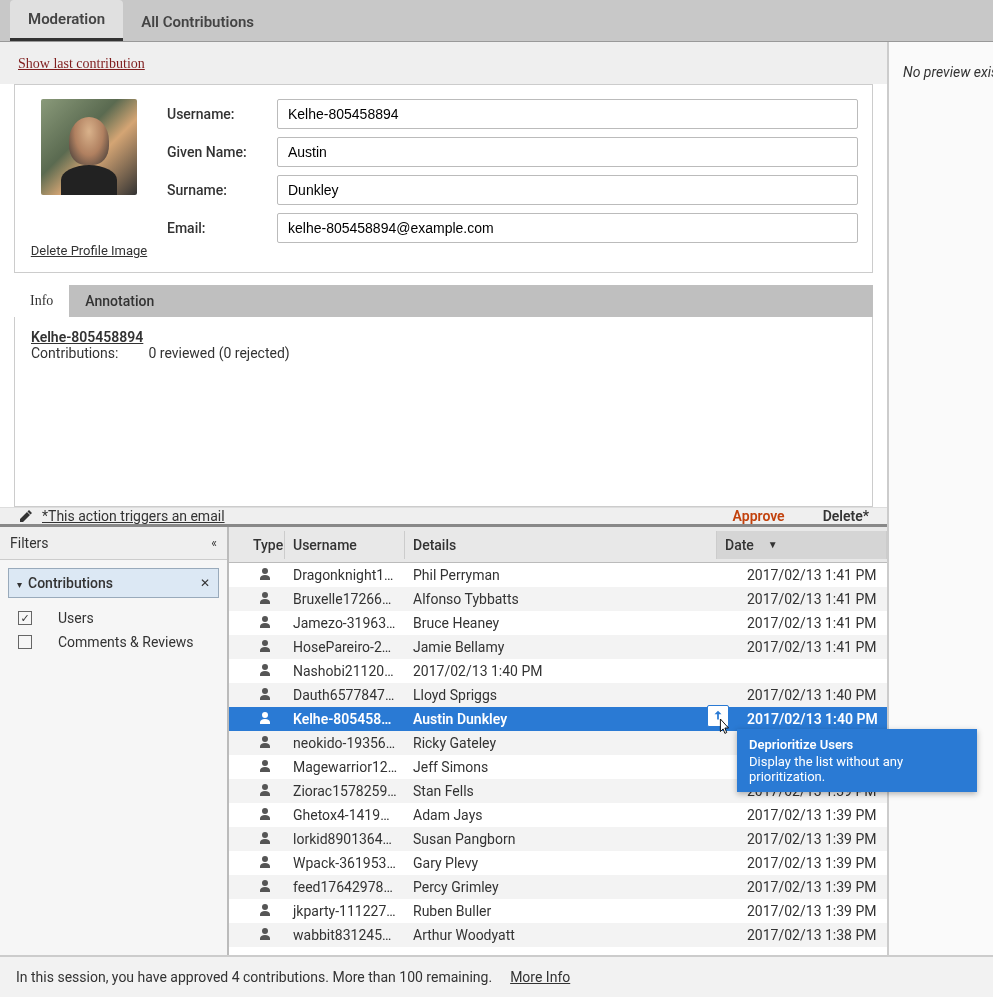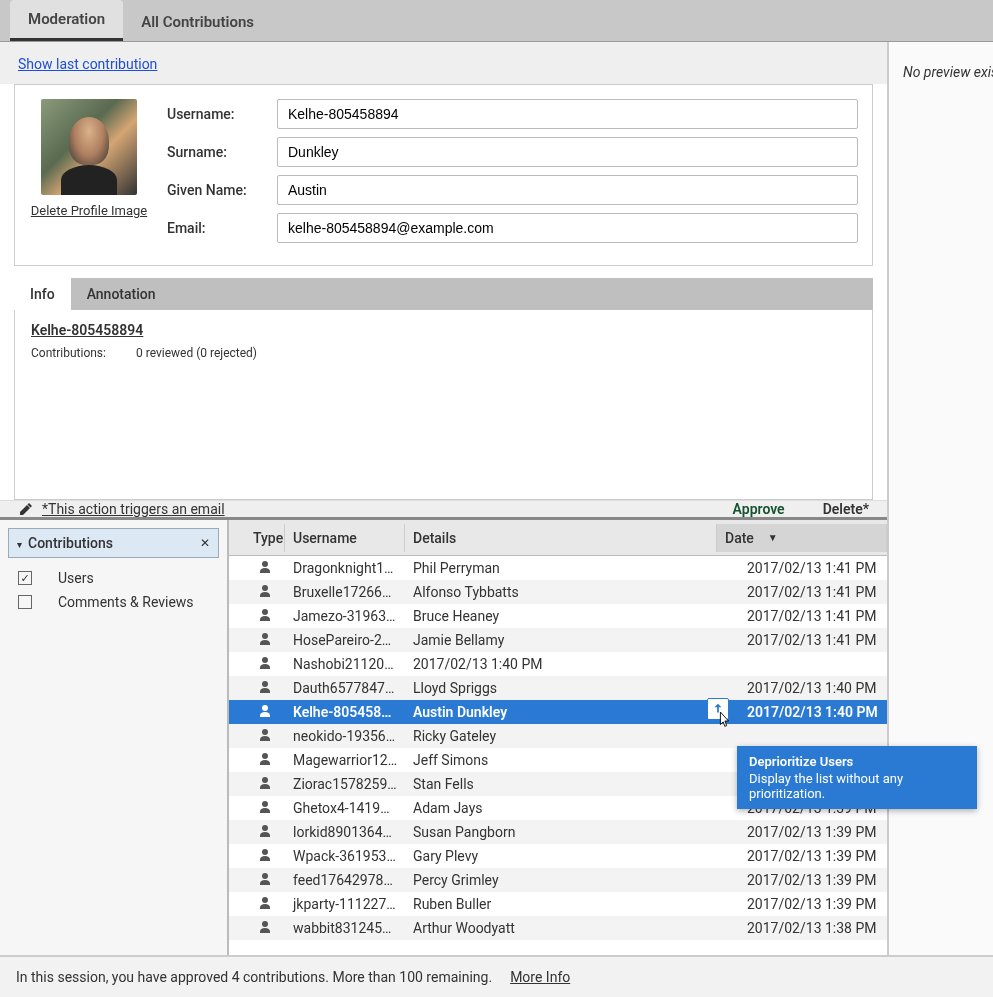--- a/index.html
+++ b/index.html
@@ -5,44 +5,44 @@
 * { box-sizing: border-box; margin: 0; padding: 0; }
 body { font-family: -apple-system, BlinkMacSystemFont, "Segoe UI", Roboto, Arial, sans-serif; font-size: 14px; color: #333; background: #fff; overflow: hidden; }
 .app { width: 993px; height: 997px; display: flex; flex-direction: column; }
 .tabs-bar { background: #c8c8c8; border-bottom: 1px solid #999; height: 42px; display: flex; align-items: flex-end; padding: 0 18px 0 10px; }
 .tab { padding: 10px 18px; font-size: 15px; font-weight: 600; color: #444; cursor: pointer; }
 .tab.active { background: #e0e0e0; border-radius: 4px 4px 0 0; border-bottom: 3px solid #333; }
 .main-row { flex: 1; display: flex; min-height: 0; }
 .main-col { display: flex; flex-direction: column; width: 889px; border-right: 2px solid #ccc; }
 .preview-col { flex: 1; background: #fafafa; padding-top: 22px; white-space: nowrap; font-style: italic; font-size: 14px; color: #333; overflow: hidden; padding-left: 14px;}
 .profile-header { background: #efefef; padding: 14px 18px 12px 18px; display: flex; justify-content: space-between; align-items: center; font-size: 14px; }
-.profile-header .link { color: #1d4ed8; text-decoration: underline; cursor: pointer; }
+.profile-header .link { color: #7f1d1d; text-decoration: underline; cursor: pointer; font-family: Liberation Serif, serif; }
 .profile-header .status { color: #444; }
 .profile-header .date { color: #444; margin-left: 30px; }
 .profile-box { margin: 0 14px 12px 14px; border: 1px solid #ccc; background: #fff; padding: 14px; display: flex; gap: 18px; }
-.avatar-col { display: flex; flex-direction: column; align-items: center; width: 120px; }
+.avatar-col { display: flex; flex-direction: column; align-items: center; width: 120px; gap: 40px; }
 .avatar { width: 96px; height: 96px; background: linear-gradient(135deg, #8a9a7a 0%, #5a6a50 40%, #d4a574 60%, #333 100%); border-radius: 2px; position: relative; overflow: hidden; }
 .avatar::before { content:''; position:absolute; left:28px; top:18px; width:40px; height:48px; background: radial-gradient(ellipse at 50% 30%, #d9b28b 0%, #b08060 50%, #333 100%); border-radius: 50% 50% 40% 40%; }
 .avatar::after { content:''; position:absolute; left:20px; bottom:0; width:56px; height:30px; background:#222; border-radius:50% 50% 0 0; }
 .delete-link { color: #333; text-decoration: underline; font-size: 13px; margin-top: 8px; cursor: pointer; }
 .fields-col { flex: 1; }
 .field-row { display: flex; align-items: center; margin-bottom: 8px; }
 .field-row label { width: 110px; font-size: 14px; color: #333; font-weight: 500; }
 .field-row input { flex: 1; padding: 6px 10px; border: 1px solid #bbb; border-radius: 2px; font-size: 14px; }
 .sub-tabs { display: flex; background: #bfbfbf; margin: 0 14px; }
 .sub-tab { padding: 8px 16px; font-size: 14px; font-weight: 500; cursor: pointer; }
-.sub-tab.active { background: #fff; }
+.sub-tab.active { background: #fff; font-family: Liberation Serif, serif; }
 .info-panel { background: #fff; margin: 0 14px; border: 1px solid #ccc; border-top: none; padding: 12px 16px; height: 190px; }
 .info-panel .uname { text-decoration: underline; font-weight: 600; color: #333; }
-.info-panel .contrib { margin-top: 8px; display: flex; gap: 30px; font-size: 12px; }
+.info-panel .contrib { display: flex; gap: 30px; font-size: 14px; }
 .action-bar { margin: 0; padding: 0 18px; background: #efefef; border-top: 1px solid #ddd; display: flex; align-items: center; gap: 8px; }
 .action-bar .pencil { width: 16px; height: 16px; }
 .action-bar .email-note { text-decoration: underline; color: #333; font-size: 14px; }
 .action-bar .spacer { flex: 1; }
-.action-bar .approve { color: #14532d; font-weight: 600; cursor: pointer; }
+.action-bar .approve { color: #c2410c; font-weight: 600; cursor: pointer; }
 .action-bar .delete { color: #333; font-weight: 600; margin-left: 30px; cursor: pointer; }
 .content-row { flex: 1; display: flex; border-top: 3px solid #888; min-height: 0; }
 .filters-col { width: 229px; background: #f6f6f6; border-right: 2px solid #bbb; }
 .filters-hdr { display:flex; justify-content: space-between; padding: 8px 10px; font-size: 14px; background:#efefef; border-bottom:1px solid #ccc; align-items:center;}
 .filters-hdr .collapse { font-size:12px; cursor:pointer; }
 .filter-group-hdr { margin:8px; background:#dce8f4; border:1px solid #9ab; padding:6px 8px; display:flex; align-items:center; justify-content:space-between; font-weight:500; font-size:14px; }
 .filter-group-hdr .tri { font-size:10px; margin-right:6px;}
 .filter-items { margin:0 12px; }
 .filter-item { display:flex; align-items:center; gap:26px; padding:4px 6px; }
 .filter-item .cb { width:14px; height:14px; border:1.5px solid #666; display:inline-flex; align-items:center; justify-content:center; font-size:11px; line-height:1;}
@@ -64,21 +64,21 @@
 .row:nth-child(odd){ background:#fff; }
 .row:nth-child(even){ background:#f3f3f3; }
 .row.selected { background:#2a7ad4 !important; color:#fff; font-weight:600; }
 .row > div { padding:2px 8px; }
 .type-icon { display:inline-flex; width:16px; height:16px;}
 .type-icon svg { width:16px; height:16px; }
 .row.selected .type-icon svg path { fill:#fff; }
 .sort-icon { font-size:10px; }
 .depri-badge { position:absolute; width:22px; height:22px; background:#fff; border:1px solid #2a7ad4; border-radius:2px; display:flex; align-items:center; justify-content:center; font-size:12px; color:#2a7ad4; }
 .cursor-img { position:absolute; width:18px; height:22px; pointer-events:none; z-index:20;}
-.tooltip { position:absolute; background:#2a7ad4; color:#fff; padding:8px 12px; font-size:13px; border-radius:0; box-shadow:0 2px 6px rgba(0,0,0,.3); z-index:15; width:240px;margin-top:24px;}
+.tooltip { position:absolute; background:#2a7ad4; color:#fff; padding:8px 12px; font-size:13px; border-radius:0; box-shadow:0 2px 6px rgba(0,0,0,.3); z-index:15; width:240px;}
 .tooltip .tt-title { font-weight:600; margin-bottom:2px; }
 .footer-bar { background:#f2f2f2; border-top:2px solid #ccc; padding:12px 16px; font-size:14px; display:flex; gap:18px; align-items:center;}
 .footer-bar .more { text-decoration:underline; cursor:pointer;}
 </style>
 </head>
 <body>
 
 <div class="app">
   <div class="tabs-bar">
     <div class="tab active">Moderation</div>
@@ -95,26 +95,26 @@
         <div class="avatar-col">
           <div class="avatar"></div>
           <span class="delete-link">Delete Profile Image</span>
         </div>
         <div class="fields-col">
           <div class="field-row">
             <label>Username:</label>
             <input value="Kelhe-805458894" style="">
           </div>
           <div class="field-row">
+            <label>Given Name:</label>
+            <input value="Austin" style="">
+          </div>
+          <div class="field-row">
             <label>Surname:</label>
             <input value="Dunkley" style="">
-          </div>
-          <div class="field-row">
-            <label>Given Name:</label>
-            <input value="Austin" style="">
           </div>
           <div class="field-row">
             <label>Email:</label>
             <input value="kelhe-805458894@example.com" style="">
           </div>
         </div>
       </div>
 
       <div class="sub-tabs">
         <div class="sub-tab active">Info</div>
@@ -133,20 +133,24 @@
               <path fill="#333" d="M2 11l7-7 3 3-7 7H2v-3zM11 2l3 3-1.5 1.5-3-3L11 2z"></path>
             </svg></span>
         <span class="email-note">*This action triggers an email</span>
         <span class="spacer"></span>
         <span class="approve">Approve</span>
         <span class="delete">Delete*</span>
       </div>
 
       <div class="content-row">
         <div class="filters-col">
+          <div class="filters-hdr">
+            <span>Filters</span>
+            <span class="collapse">«</span>
+          </div>
           <div class="filter-group-hdr">
             <span><span class="tri">▾</span><span>Contributions</span></span>
             <span style="font-size:12px;">✕</span>
           </div>
           <div class="filter-items">
             <div class="filter-item">
               <span class="cb checked"></span>
               <span>Users</span>
             </div>
             <div class="filter-item">

